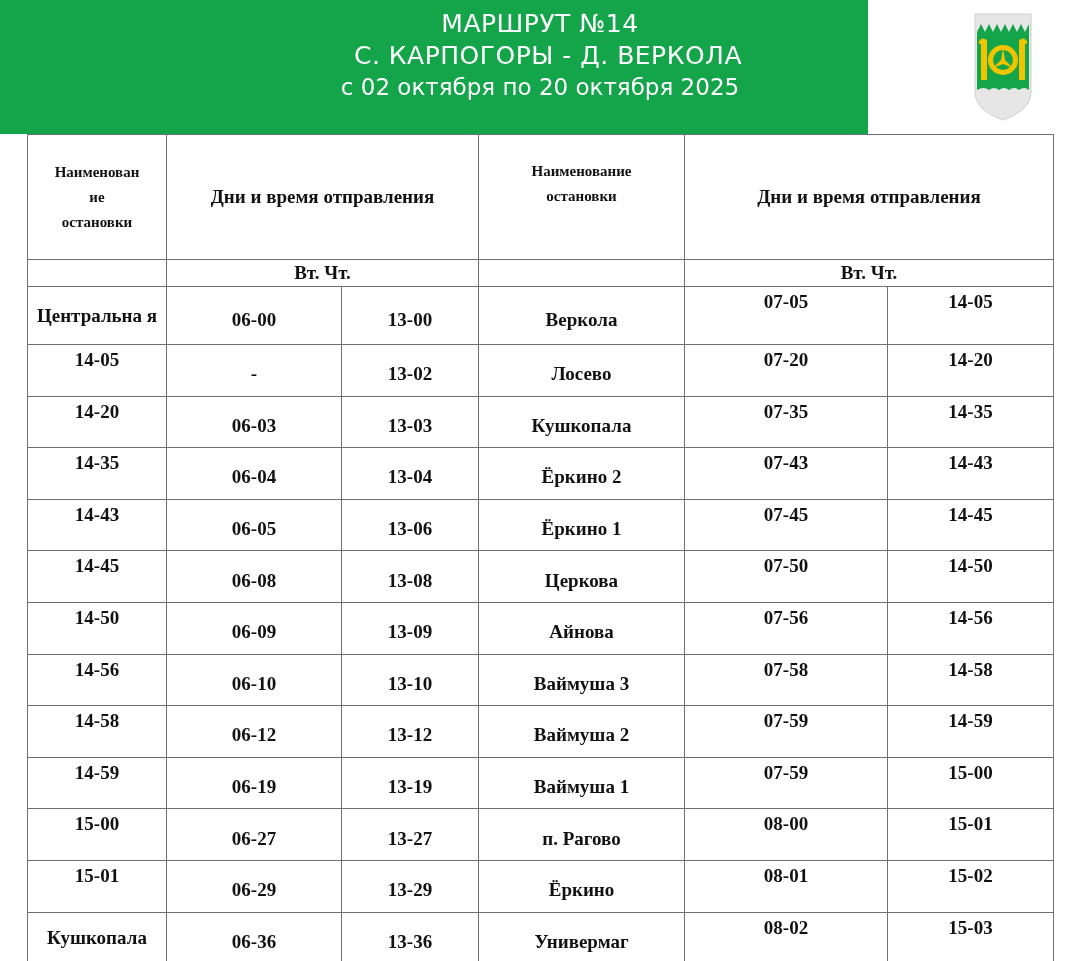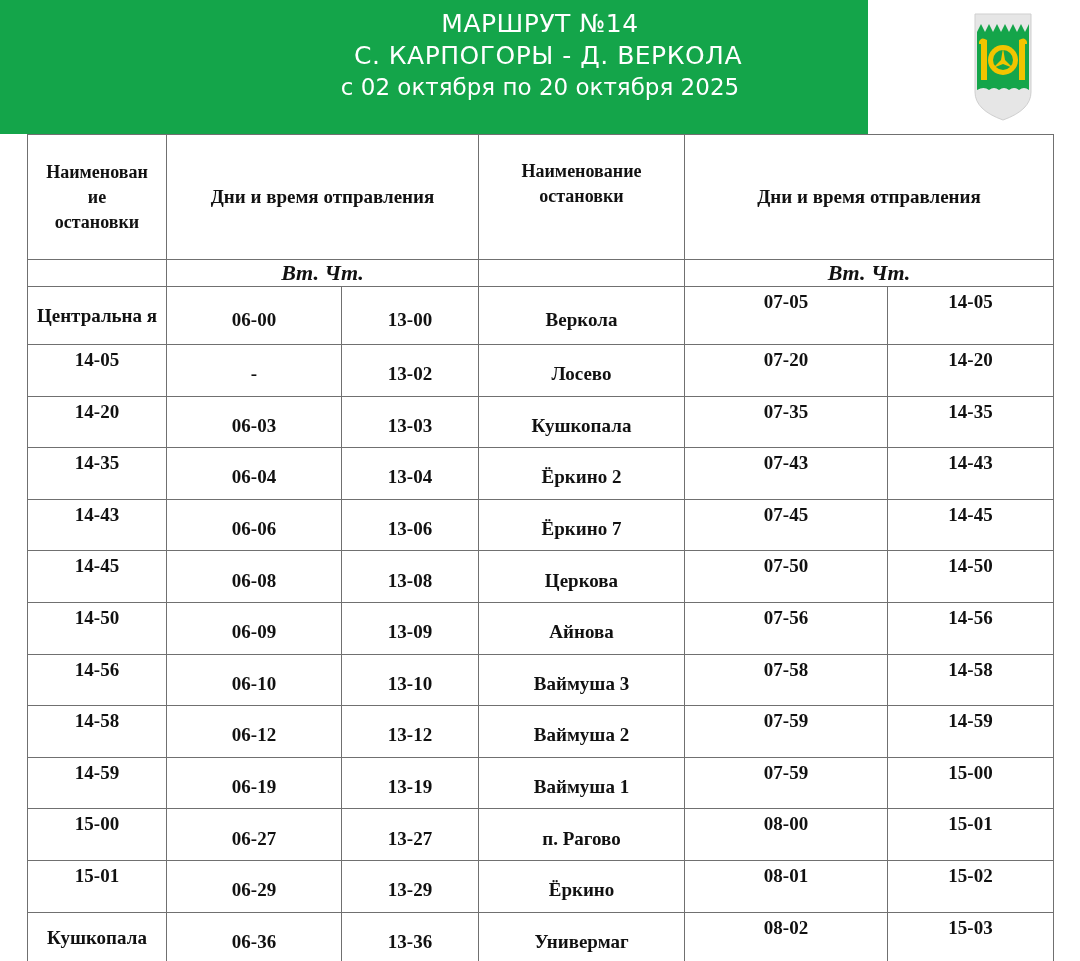--- a/index.html
+++ b/index.html
@@ -20,22 +20,22 @@
   table.sched {
     position: absolute; left: 27px; top: 134px;
     border-collapse: collapse; table-layout: fixed;
     font-family: "Liberation Serif", serif; font-weight: bold; color: #111;
   }
   table.sched td {
     border: 1.5px solid #707070; text-align: center; padding: 0;
     font-size: 19px; line-height: 22px;
   }
   table.sched tr.hdr td { height: 100px; }
-  table.sched tr.hdr td.stop-h { font-size: 18px; line-height: 25px; vertical-align: middle; }
-  table.sched tr.days td { height: 26px; font-size: 22px; vertical-align: middle; font-style: italic; }
+  table.sched tr.hdr td.stop-h { font-size: 15px; line-height: 25px; vertical-align: middle; }
+  table.sched tr.days td { height: 26px; font-size: 19px; vertical-align: middle; }
   table.sched tr.row td { height: 42.6px; }
   table.sched tr.row.first td { height: 49px; }
   td.left-stop { vertical-align: top; padding-top: 4px !important; }
   td.left-stop.name { vertical-align: middle; padding-top: 0 !important; margin-top: 48px; }
   td.mid { vertical-align: middle; padding-top: 8px !important; }
   td.right-time { vertical-align: top; padding-top: 4px !important; }
   td.right-stop { vertical-align: middle; padding-top: 8px !important; }
 </style>
 </head>
 <body>
@@ -117,23 +117,23 @@
       <tr class="row">
         <td class="left-stop">14-35</td>
         <td class="mid">06-04</td>
         <td class="mid">13-04</td>
         <td class="right-stop">Ёркино 2</td>
         <td class="right-time">07-43</td>
         <td class="right-time">14-43</td>
       </tr>
       <tr class="row">
         <td class="left-stop">14-43</td>
-        <td class="mid">06-06</td>
+        <td class="mid">06-05</td>
         <td class="mid">13-06</td>
-        <td class="right-stop">Ёркино 7</td>
+        <td class="right-stop">Ёркино 1</td>
         <td class="right-time">07-45</td>
         <td class="right-time">14-45</td>
       </tr>
       <tr class="row">
         <td class="left-stop">14-45</td>
         <td class="mid">06-08</td>
         <td class="mid">13-08</td>
         <td class="right-stop">Церкова</td>
         <td class="right-time">07-50</td>
         <td class="right-time">14-50</td>

